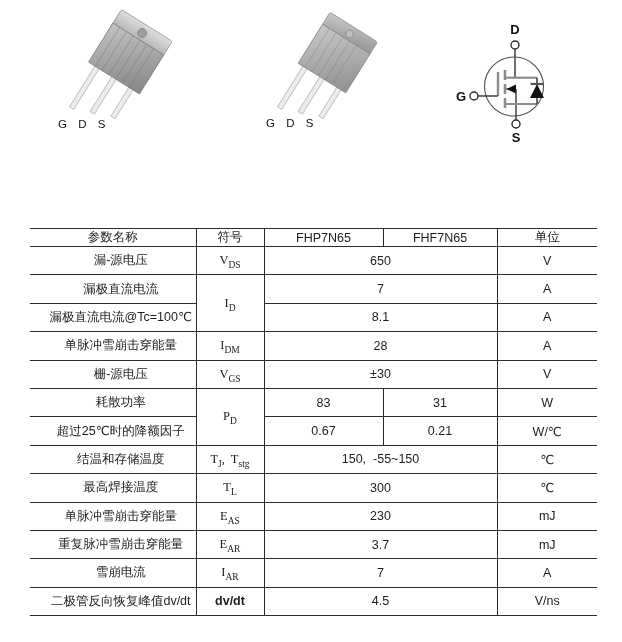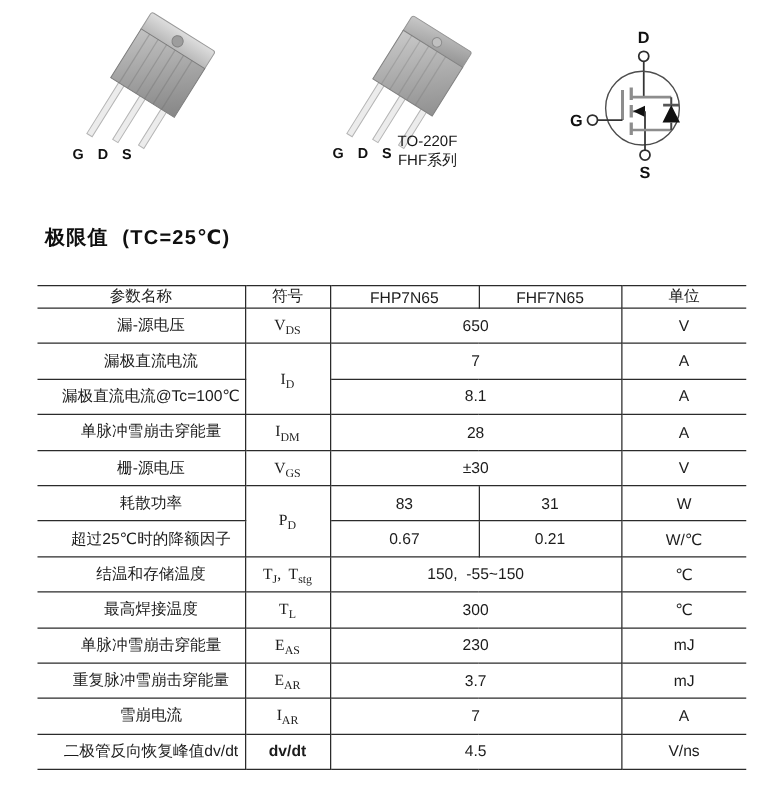--- a/index.html
+++ b/index.html
@@ -1,21 +1,21 @@
 <!DOCTYPE html>
 <html><head>
 <meta charset="utf-8">
 <style>
   html,body{margin:0;padding:0;background:#ffffff;}
   body{font-family:"Liberation Sans","DejaVu Sans",sans-serif;color:#1c1c1c;}
   .page{position:relative;width:622px;height:642px;background:#fff;overflow:hidden;}
 
   
   .pkg-svg{position:absolute;}
-  .pins{position:absolute;font-size:11.5px;font-weight:700;letter-spacing:4px;color:#111;white-space:pre;}
+  .pins{position:absolute;font-size:11.5px;font-weight:400;letter-spacing:4px;color:#111;white-space:pre;}
   .pkg-caption{position:absolute;width:72px;text-align:center;font-size:12px;line-height:15px;color:#161616;}
   .mos-svg{position:absolute;}
 
   
   .section-title{position:absolute;left:36px;top:180px;font-size:16px;font-weight:700;
                  letter-spacing:1px;color:#101010;white-space:pre;}
 
   
   .spec-table{position:absolute;left:30px;top:228px;border-collapse:collapse;table-layout:fixed;
               width:567px;}
@@ -75,24 +75,20 @@
         <rect x="-2.5" y="-2" width="5" height="43" fill="#ececec" stroke="#b5b5b5" stroke-width="0.8"></rect>
         <rect x="17.5" y="-2" width="5" height="36" fill="#ececec" stroke="#b5b5b5" stroke-width="0.8"></rect>
       </g>
       <rect x="-28" y="-60" width="56" height="16" rx="2" fill="url(#bodyG2)" stroke="#949494" stroke-width="0.8"></rect>
       <circle cx="0" cy="-52" r="3.8" fill="#c0c0c0" stroke="#8c8c8c" stroke-width="0.8"></circle>
       <rect x="-28" y="-46" width="56" height="46" fill="url(#bodyG2)" stroke="#828282" stroke-width="0.8"></rect>
       <path d="M-20,-46 V0 M-12,-46 V0 M-4,-46 V0 M4,-46 V0 M12,-46 V0" stroke="#747474" stroke-width="1" opacity="0.3" fill="none"></path>
     </g>
   </svg>
   <div class="pins" style="left:266px;top:117px;">G D S</div>
-  <div class="pkg-caption" style="left:306px;top:106px;">
-    <div>TO-220F</div>
-    <div>FHF系列</div>
-  </div>
 
   <svg class="mos-svg" style="left:452px;top:14px;" width="125" height="135" viewBox="0 0 125 135">
     <text x="63" y="20" text-anchor="middle" font-size="13" font-weight="bold" fill="#111">D</text>
     <circle cx="63" cy="31" r="4" fill="#fff" stroke="#2e2e2e" stroke-width="1.4"></circle>
     <line x1="63" y1="35" x2="63" y2="63.7" stroke="#333" stroke-width="1.4"></line>
 
     <circle cx="62" cy="72.5" r="29.5" fill="none" stroke="#4d4d4d" stroke-width="1.1"></circle>
 
     <line x1="53" y1="63.7" x2="85" y2="63.7" stroke="#8d8d8d" stroke-width="2.2"></line>
     <line x1="53" y1="56" x2="53" y2="66" stroke="#8d8d8d" stroke-width="2.6"></line>
@@ -110,21 +106,20 @@
     <line x1="78.5" y1="70" x2="91.5" y2="70" stroke="#555" stroke-width="2.2"></line>
     <polygon points="85,70 78,84 92,84" fill="#111"></polygon>
     <line x1="85" y1="84" x2="85" y2="90" stroke="#444" stroke-width="1.6"></line>
 
     <circle cx="64" cy="110" r="4" fill="#fff" stroke="#2e2e2e" stroke-width="1.4"></circle>
     <circle cx="22" cy="82" r="4" fill="#fff" stroke="#2e2e2e" stroke-width="1.4"></circle>
     <text x="9" y="86.5" text-anchor="middle" font-size="13" font-weight="bold" fill="#111">G</text>
     <text x="64" y="128" text-anchor="middle" font-size="13" font-weight="bold" fill="#111">S</text>
   </svg>
 
-  <div class="section-title">极限值  (TC=25℃)</div>
 
   <table class="spec-table">
     <colgroup>
       <col style="width:166px">
         <col style="width:68px">
         <col style="width:119px">
         <col style="width:114px">
         <col style="width:100px">
     </colgroup>
     <tbody>

